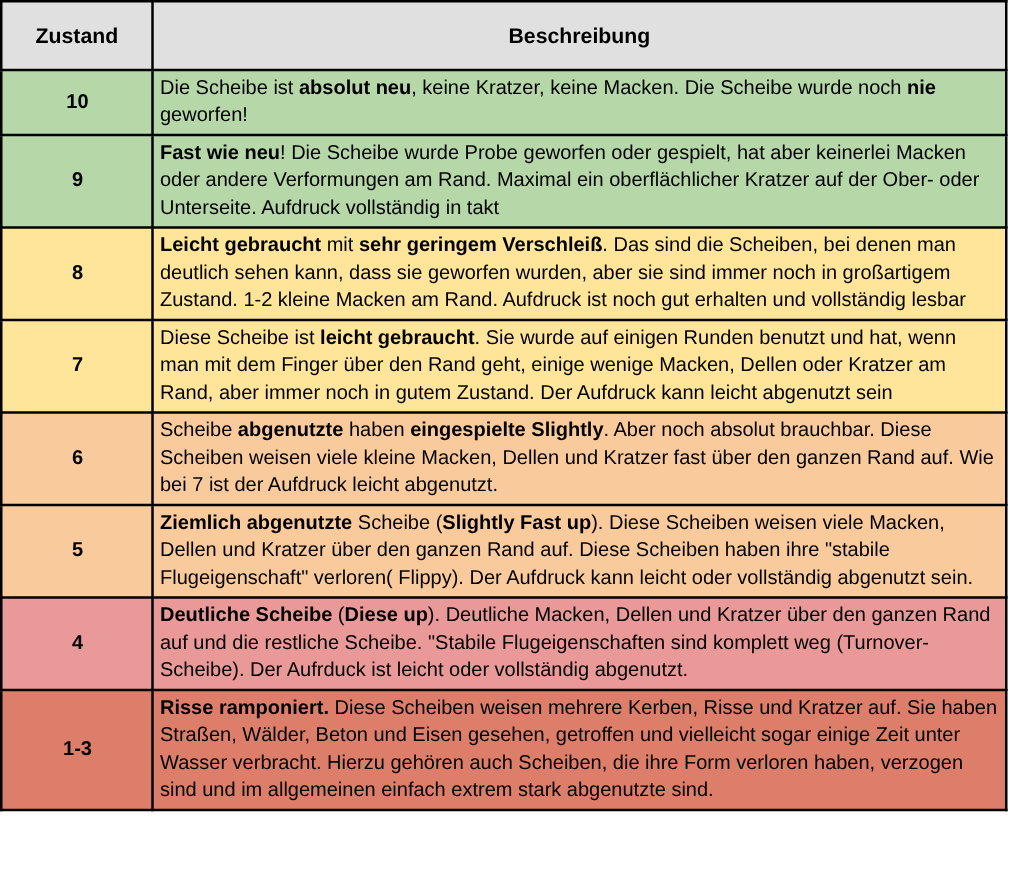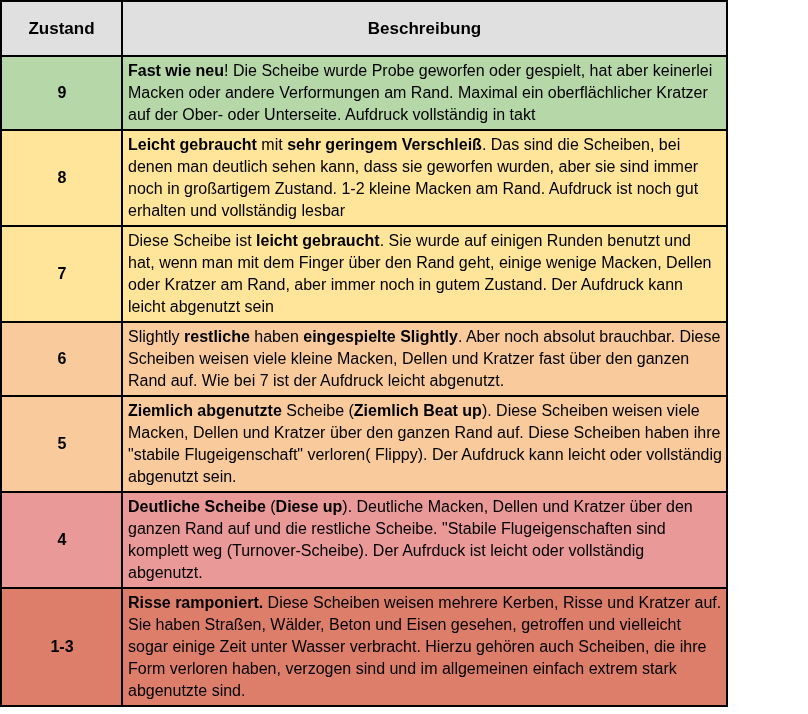--- a/index.html
+++ b/index.html
@@ -13,21 +13,21 @@
     padding: 0;
     background: #ffffff;
     font-family: "Liberation Sans", "DejaVu Sans", sans-serif;
     color: var(--text-color);
   }
   .page {
     width: 808px;
     min-height: 714px;
   }
   table.rating-table {
-    width: 728px;
+    width: 806px;
     border-collapse: collapse;
     table-layout: fixed;
   }
   table.rating-table th,
   table.rating-table td {
     border: 2px solid var(--border-color);
   }
   th.col-zustand, td.cell-zustand {
     width: 121px;
     text-align: center;
@@ -63,38 +63,42 @@
 <div class="page">
   <table class="rating-table">
     <thead>
       <tr>
         <th class="col-zustand">Zustand</th>
         <th class="col-beschreibung">Beschreibung</th>
       </tr>
     </thead>
     <tbody>
         <tr style="background-color: rgb(182, 215, 168);">
+    <td class="cell-zustand">10</td>
+    <td class="cell-beschreibung"><span>Die Scheibe ist </span><b>absolut neu</b><span>, keine Kratzer, keine Macken. Die Scheibe wurde noch </span><b>nie</b><span> geworfen!</span></td>
+  </tr>
+        <tr style="background-color: rgb(182, 215, 168);">
     <td class="cell-zustand">9</td>
     <td class="cell-beschreibung"><b>Fast wie neu</b><span>! Die Scheibe wurde Probe geworfen oder gespielt, hat aber keinerlei Macken oder andere Verformungen am Rand. Maximal ein oberflächlicher Kratzer auf der Ober- oder Unterseite. Aufdruck vollständig in takt</span></td>
   </tr>
         <tr style="background-color: rgb(255, 229, 153);">
     <td class="cell-zustand">8</td>
     <td class="cell-beschreibung"><b>Leicht gebraucht</b><span> mit </span><b>sehr geringem Verschleiß</b><span>. Das sind die Scheiben, bei denen man deutlich sehen kann, dass sie geworfen wurden, aber sie sind immer noch in großartigem Zustand. 1-2 kleine Macken am Rand. Aufdruck ist noch gut erhalten und vollständig lesbar</span></td>
   </tr>
         <tr style="background-color: rgb(255, 229, 153);">
     <td class="cell-zustand">7</td>
     <td class="cell-beschreibung"><span>Diese Scheibe ist </span><b>leicht gebraucht</b><span>. Sie wurde auf einigen Runden benutzt und hat, wenn man mit dem Finger über den Rand geht, einige wenige Macken, Dellen oder Kratzer am Rand, aber immer noch in gutem Zustand. Der Aufdruck kann leicht abgenutzt sein</span></td>
   </tr>
         <tr style="background-color: rgb(249, 203, 156);">
     <td class="cell-zustand">6</td>
-    <td class="cell-beschreibung"><span>Slightly </span><b>restliche</b><span> haben </span><b>eingespielte Slightly</b><span>. Aber noch absolut brauchbar. Diese Scheiben weisen viele kleine Macken, Dellen und Kratzer fast über den ganzen Rand auf. Wie bei 7 ist der Aufdruck leicht abgenutzt.</span></td>
+    <td class="cell-beschreibung"><span>Scheibe </span><b>abgenutzte</b><span> haben </span><b>eingespielte Slightly</b><span>. Aber noch absolut brauchbar. Diese Scheiben weisen viele kleine Macken, Dellen und Kratzer fast über den ganzen Rand auf. Wie bei 7 ist der Aufdruck leicht abgenutzt.</span></td>
   </tr>
         <tr style="background-color: rgb(249, 203, 156);">
     <td class="cell-zustand">5</td>
-    <td class="cell-beschreibung"><b>Ziemlich abgenutzte</b><span> Scheibe (</span><b>Ziemlich Beat up</b><span>). Diese Scheiben weisen viele Macken, Dellen und Kratzer über den ganzen Rand auf. Diese Scheiben haben ihre "stabile Flugeigenschaft" verloren( Flippy). Der Aufdruck kann leicht oder vollständig abgenutzt sein.</span></td>
+    <td class="cell-beschreibung"><b>Ziemlich abgenutzte</b><span> Scheibe (</span><b>Slightly Fast up</b><span>). Diese Scheiben weisen viele Macken, Dellen und Kratzer über den ganzen Rand auf. Diese Scheiben haben ihre "stabile Flugeigenschaft" verloren( Flippy). Der Aufdruck kann leicht oder vollständig abgenutzt sein.</span></td>
   </tr>
         <tr style="background-color: rgb(234, 153, 153);">
     <td class="cell-zustand">4</td>
     <td class="cell-beschreibung"><b>Deutliche Scheibe</b><span> (</span><b>Diese up</b><span>). Deutliche  Macken, Dellen und Kratzer über den ganzen Rand auf und die restliche Scheibe. "Stabile Flugeigenschaften sind komplett weg (Turnover-Scheibe). Der Aufrduck ist leicht oder vollständig abgenutzt.</span></td>
   </tr>
         <tr style="background-color: rgb(221, 126, 107);">
     <td class="cell-zustand">1-3</td>
     <td class="cell-beschreibung"><b>Risse ramponiert.</b><span> Diese Scheiben weisen mehrere Kerben, Risse und Kratzer auf. Sie haben Straßen, Wälder, Beton und Eisen gesehen, getroffen und vielleicht sogar einige Zeit unter Wasser verbracht. Hierzu gehören auch Scheiben, die ihre Form verloren haben, verzogen sind und im allgemeinen einfach extrem stark abgenutzte sind.</span></td>
   </tr>
       </tbody>

